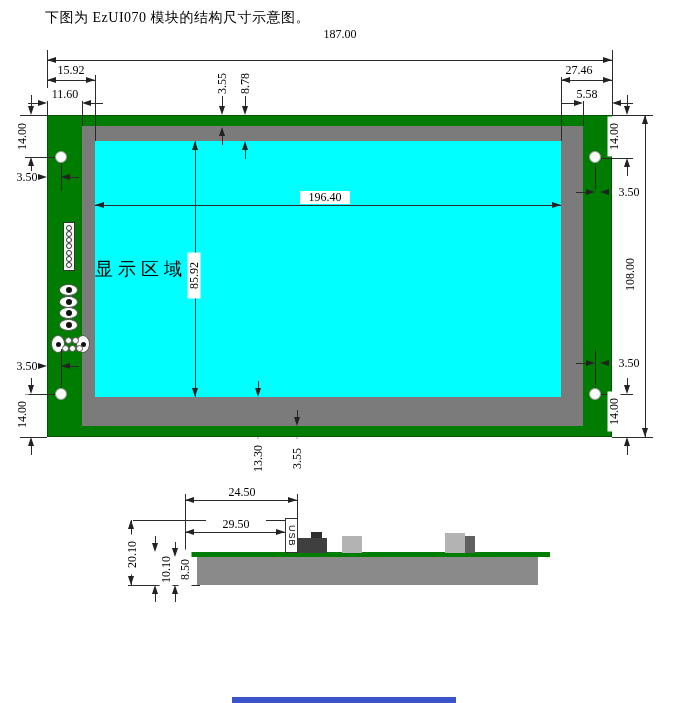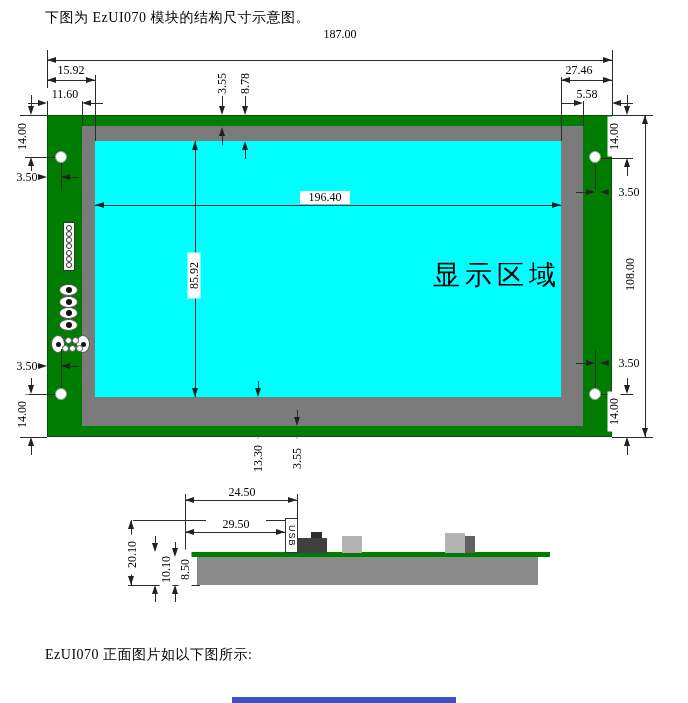--- a/index.html
+++ b/index.html
@@ -16,21 +16,21 @@
   .ah.u{border-width:0 3.5px 9px 3.5px;border-bottom-color:#222}
   .ah.d{border-width:9px 3.5px 0 3.5px;border-top-color:#222}
   .hole{position:absolute;width:10px;height:10px;border-radius:50%;background:#fff;border:1px solid #9a9a9a}
   .pad{position:absolute;background:#fff;border:1px solid #555;border-radius:50%;display:flex;align-items:center;justify-content:center}
   .pad .dot{width:6px;height:6px;border-radius:50%;background:#111}
   .sm{position:absolute;width:5px;height:5px;border-radius:50%;background:#fff;border:1px solid #555}
   .hdr{position:absolute;background:#f4f4f4;border:1px solid #333;display:flex;flex-direction:column;align-items:center;justify-content:space-between;padding:2px 0;box-sizing:border-box}
   .hdr i{display:block;width:4px;height:4px;border-radius:50%;background:#fff;border:1px solid #333}
   .usb{position:absolute;background:#fff;border:1px solid #333;display:flex;align-items:center;justify-content:center;box-sizing:border-box}
   .usb span{writing-mode:vertical-rl;font-size:9px;letter-spacing:1px;font-family:"Liberation Sans",sans-serif}
-  .disp-label{position:absolute;font-size:27px;letter-spacing:5px;text-align:right}
+  .disp-label{position:absolute;font-size:18px;letter-spacing:5px;text-align:left}
 </style>
 </head>
 <body>
 
 <div id="canvas">
 
   <div class="txt" style="left:45px;top:9px">下图为 EzUI070 模块的结构尺寸示意图。</div>
 
   <div class="rect" style="left:47px;top:115px;width:565px;height:322px;background:#007c00;box-shadow:inset 0 0 0 1px rgba(0,50,0,.55)"></div>
   <div class="rect" style="left:82px;top:126px;width:501px;height:300px;background:#7b7b7b"></div>
@@ -229,17 +229,16 @@
   <div class="ah d" style="left:152px;top:543px"></div>
   <div class="ah u" style="left:152px;top:585px"></div>
   <div class="ln" style="left:155px;top:594px;width:1px;height:8px"></div>
   <div class="dl v" style="left:146px;top:563px;width:40px">10.10</div>
   <div class="ln" style="left:175px;top:542px;width:1px;height:6px"></div>
   <div class="ah d" style="left:172px;top:548px"></div>
   <div class="ah u" style="left:172px;top:585px"></div>
   <div class="ln" style="left:175px;top:594px;width:1px;height:8px"></div>
   <div class="dl v" style="left:165px;top:563px;width:40px">8.50</div>
 
-  <div class="txt" style="left:45px;top:646px">EzUI070 正面图片如以下图所示:</div>
 
   <div class="rect" style="left:232px;top:697px;width:224px;height:6px;background:#3a53c8"></div>
 
 </div>
 
 </body></html>

